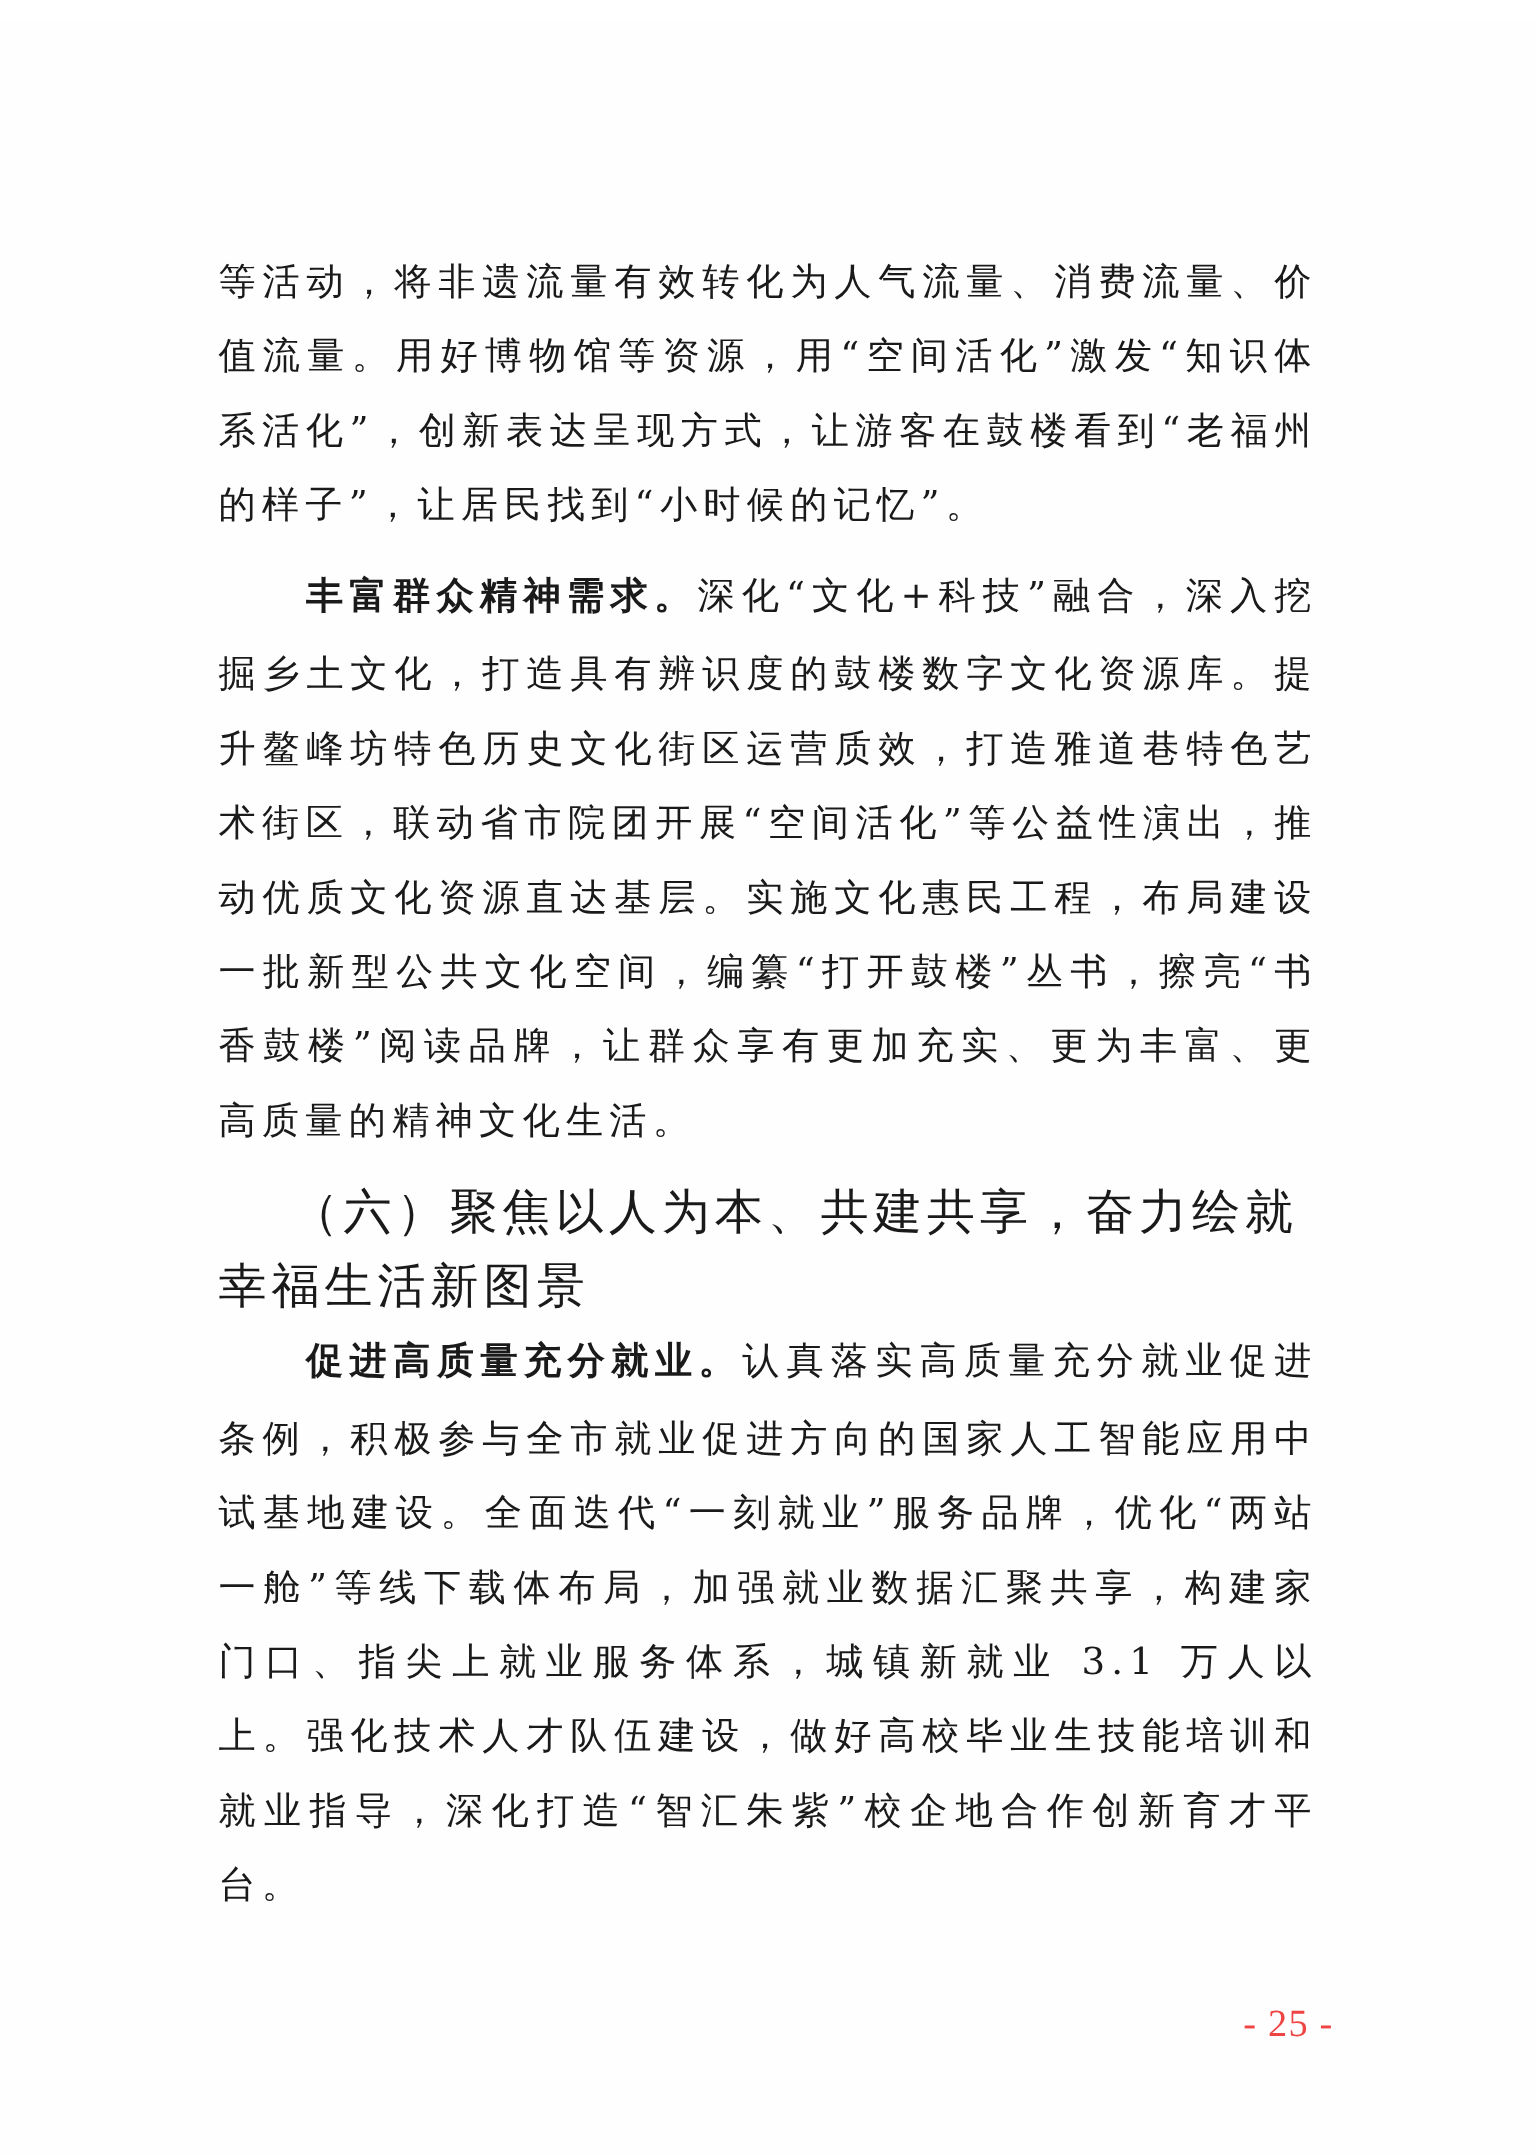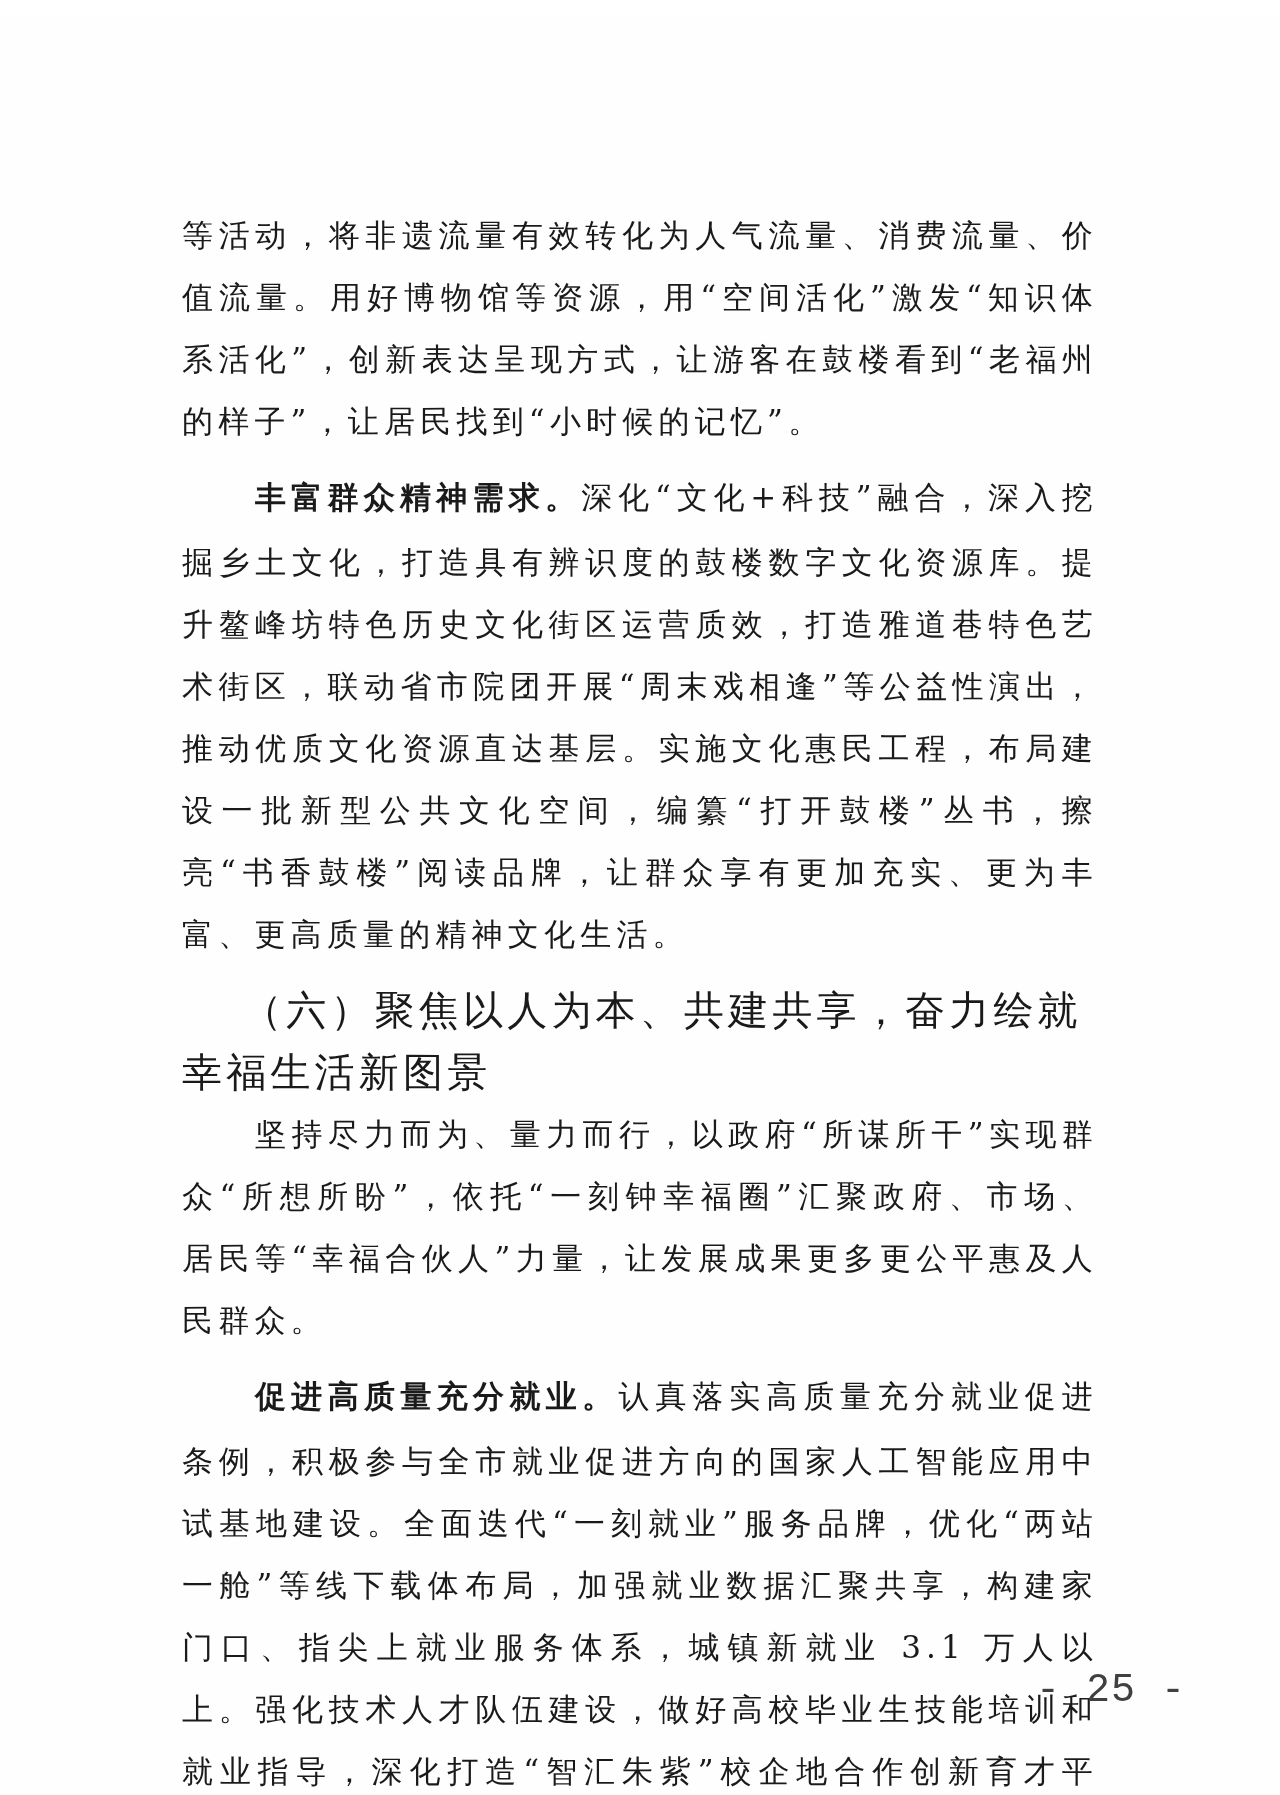--- a/index.html
+++ b/index.html
@@ -52,38 +52,37 @@
       letter-spacing: 4.2px;
       text-indent: 60px;
       font-weight: normal;
       font-family: "DejaVu Sans", "Liberation Sans", sans-serif;
       margin-top: 14px;
     }
     .page-number {
       position: absolute;
       left: 1036px;
       top: 1652px;
-      font-family: Liberation Mono, monospace;
-      font-size: 40px;
-      color: #404040;
+      font-family: Liberation Serif, serif;
+      font-size: 32px;
+      color: #ef4444;
       letter-spacing: 1px;
     }
   </style>
 </head>
 <body>
 
 <div class="page">
   <div class="body-text">
 
     <p class="para"><span>等活动，将非遗流量有效转化为人气流量、消费流量、价值流量。用好博物馆等资源，用“空间活化”激发“知识体系活化”，创新表达呈现方式，让游客在鼓楼看到“老福州的样子”，让居民找到“小时候的记忆”。</span></p>
 
-    <p class="para indent"><span class="lead">丰富群众精神需求。</span><span>深化“文化+科技”融合，深入挖掘乡土文化，打造具有辨识度的鼓楼数字文化资源库。提升鳌峰坊特色历史文化街区运营质效，打造雅道巷特色艺术街区，联动省市院团开展“周末戏相逢”等公益性演出，推动优质文化资源直达基层。实施文化惠民工程，布局建设一批新型公共文化空间，编纂“打开鼓楼”丛书，擦亮“书香鼓楼”阅读品牌，让群众享有更加充实、更为丰富、更高质量的精神文化生活。</span></p>
+    <p class="para indent"><span class="lead">丰富群众精神需求。</span><span>深化“文化+科技”融合，深入挖掘乡土文化，打造具有辨识度的鼓楼数字文化资源库。提升鳌峰坊特色历史文化街区运营质效，打造雅道巷特色艺术街区，联动省市院团开展“空间活化”等公益性演出，推动优质文化资源直达基层。实施文化惠民工程，布局建设一批新型公共文化空间，编纂“打开鼓楼”丛书，擦亮“书香鼓楼”阅读品牌，让群众享有更加充实、更为丰富、更高质量的精神文化生活。</span></p>
 
     <h2 class="heading">（六）聚焦以人为本、共建共享，奋力绘就幸福生活新图景</h2>
 
-    <p class="para indent"><span>坚持尽力而为、量力而行，以政府“所谋所干”实现群众“所想所盼”，依托“一刻钟幸福圈”汇聚政府、市场、居民等“幸福合伙人”力量，让发展成果更多更公平惠及人民群众。</span></p>
 
     <p class="para indent"><span class="lead">促进高质量充分就业。</span><span>认真落实高质量充分就业促进条例，积极参与全市就业促进方向的国家人工智能应用中试基地建设。全面迭代“一刻就业”服务品牌，优化“两站一舱”等线下载体布局，加强就业数据汇聚共享，构建家门口、指尖上就业服务体系，城镇新就业 3.1 万人以上。强化技术人才队伍建设，做好高校毕业生技能培训和就业指导，深化打造“智汇朱紫”校企地合作创新育才平台。</span></p>
 
   </div>
 
   <div class="page-number">- 25 -</div>
 </div>
 
 </body></html>

